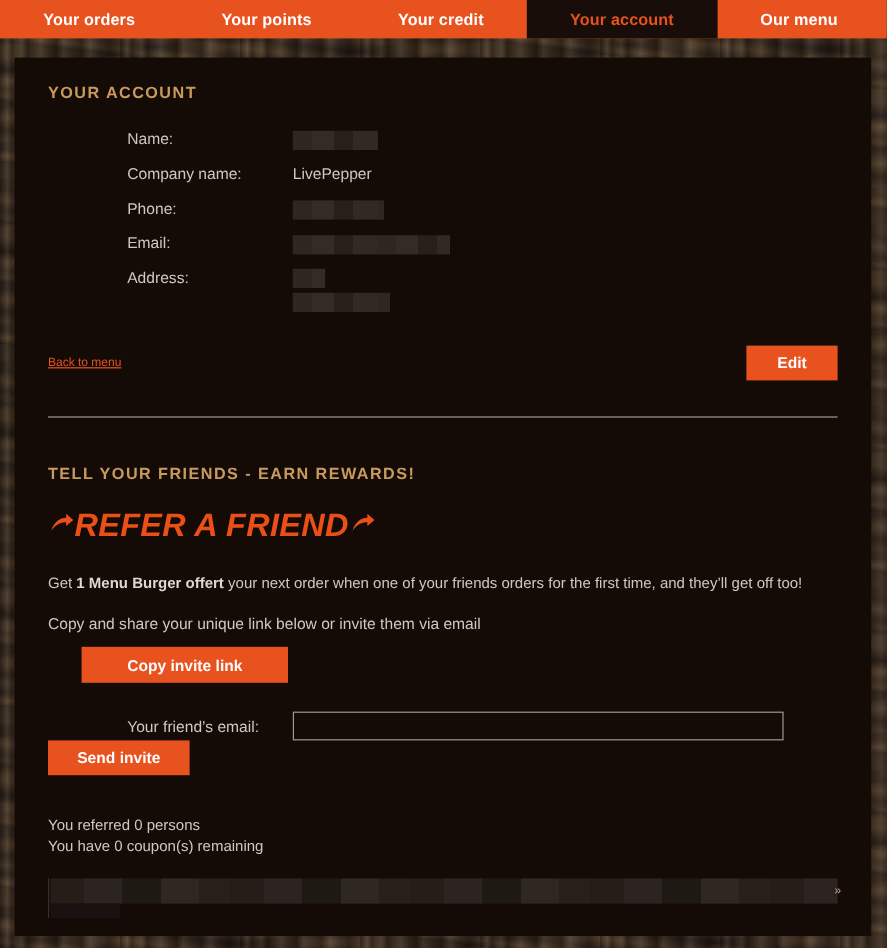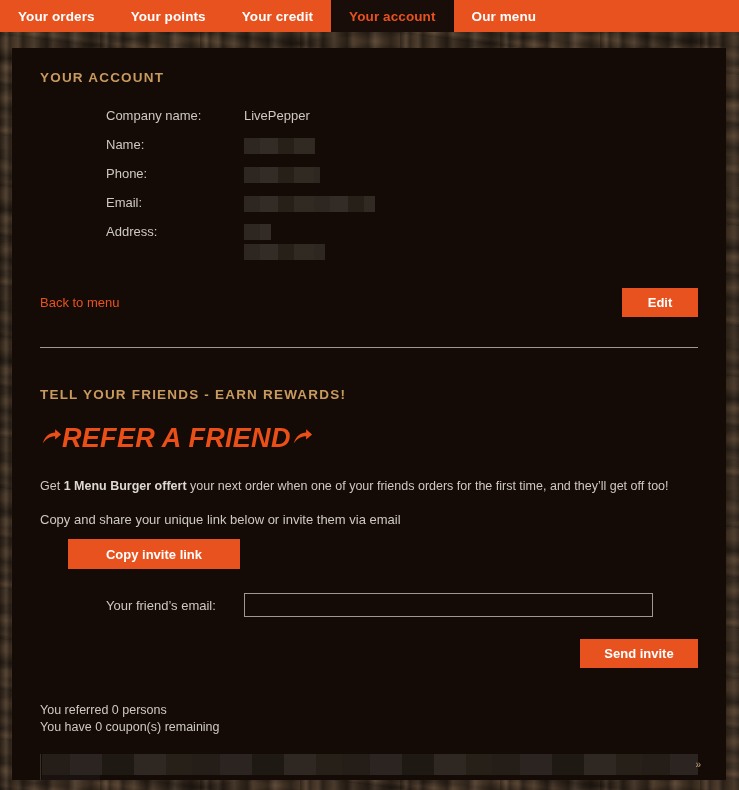--- a/index.html
+++ b/index.html
@@ -38,21 +38,21 @@
     width: 739px;
     height: 32px;
     background: #e8521e;
     display: flex;
     align-items: stretch;
     z-index: 5;
   }
   .nav-item {
     display: flex;
     align-items: center;
-    padding: 0 18px;
+    padding: 0 36px;
     font-size: 13.5px;
     font-weight: bold;
     color: #ffffff;
     letter-spacing: 0.1px;
     white-space: nowrap;
     cursor: pointer;
     user-select: none;
   }
   .nav-item.active {
     background: #180d08;
@@ -118,21 +118,22 @@
 
   
   .action-row {
     display: flex;
     align-items: center;
     justify-content: space-between;
     margin-top: 28px;
   }
   .back-link {
     color: #e8521e;
-    font-size: 13px;
+    font-size: 10px;
+    text-decoration: underline;
     cursor: pointer;
     text-align: center;
   }
   .btn {
     background: #e8521e;
     color: #ffffff;
     font-size: 13px;
     font-weight: bold;
     border: none;
     cursor: pointer;
@@ -208,22 +209,20 @@
     border: 1px solid #9e9890;
     color: #cfc8c2;
     font-size: 13px;
     padding: 0 5px;
     font-family: "Liberation Sans", sans-serif;
     outline: none;
   }
 
   .send-row {
     display: flex;
-    justify-content: flex-end;
-    margin-top: 22px;
   }
   .btn-send { width: 118px; height: 29px; }
 
   .stats {
     margin-top: 34px;
     color: #cfc8c2;
     font-size: 12.5px;
     line-height: 17px;
   }
 
@@ -284,29 +283,29 @@
 </div>
 
 <div class="panel">
   <div class="panel-inner">
 
     <div class="section-title">YOUR ACCOUNT</div>
 
     <div class="acct-table">
 
       <div class="acct-row">
-        <div class="acct-label">Company name:</div>
-        <div class="acct-value">LivePepper</div>
-      </div>
-
-      <div class="acct-row">
         <div class="acct-label">Name:</div>
         <div class="acct-value">
           <span class="redact w-name"></span>
         </div>
+      </div>
+
+      <div class="acct-row">
+        <div class="acct-label">Company name:</div>
+        <div class="acct-value">LivePepper</div>
       </div>
 
       <div class="acct-row">
         <div class="acct-label">Phone:</div>
         <div class="acct-value">
           <span class="redact w-phone"></span>
         </div>
       </div>
 
       <div class="acct-row">

